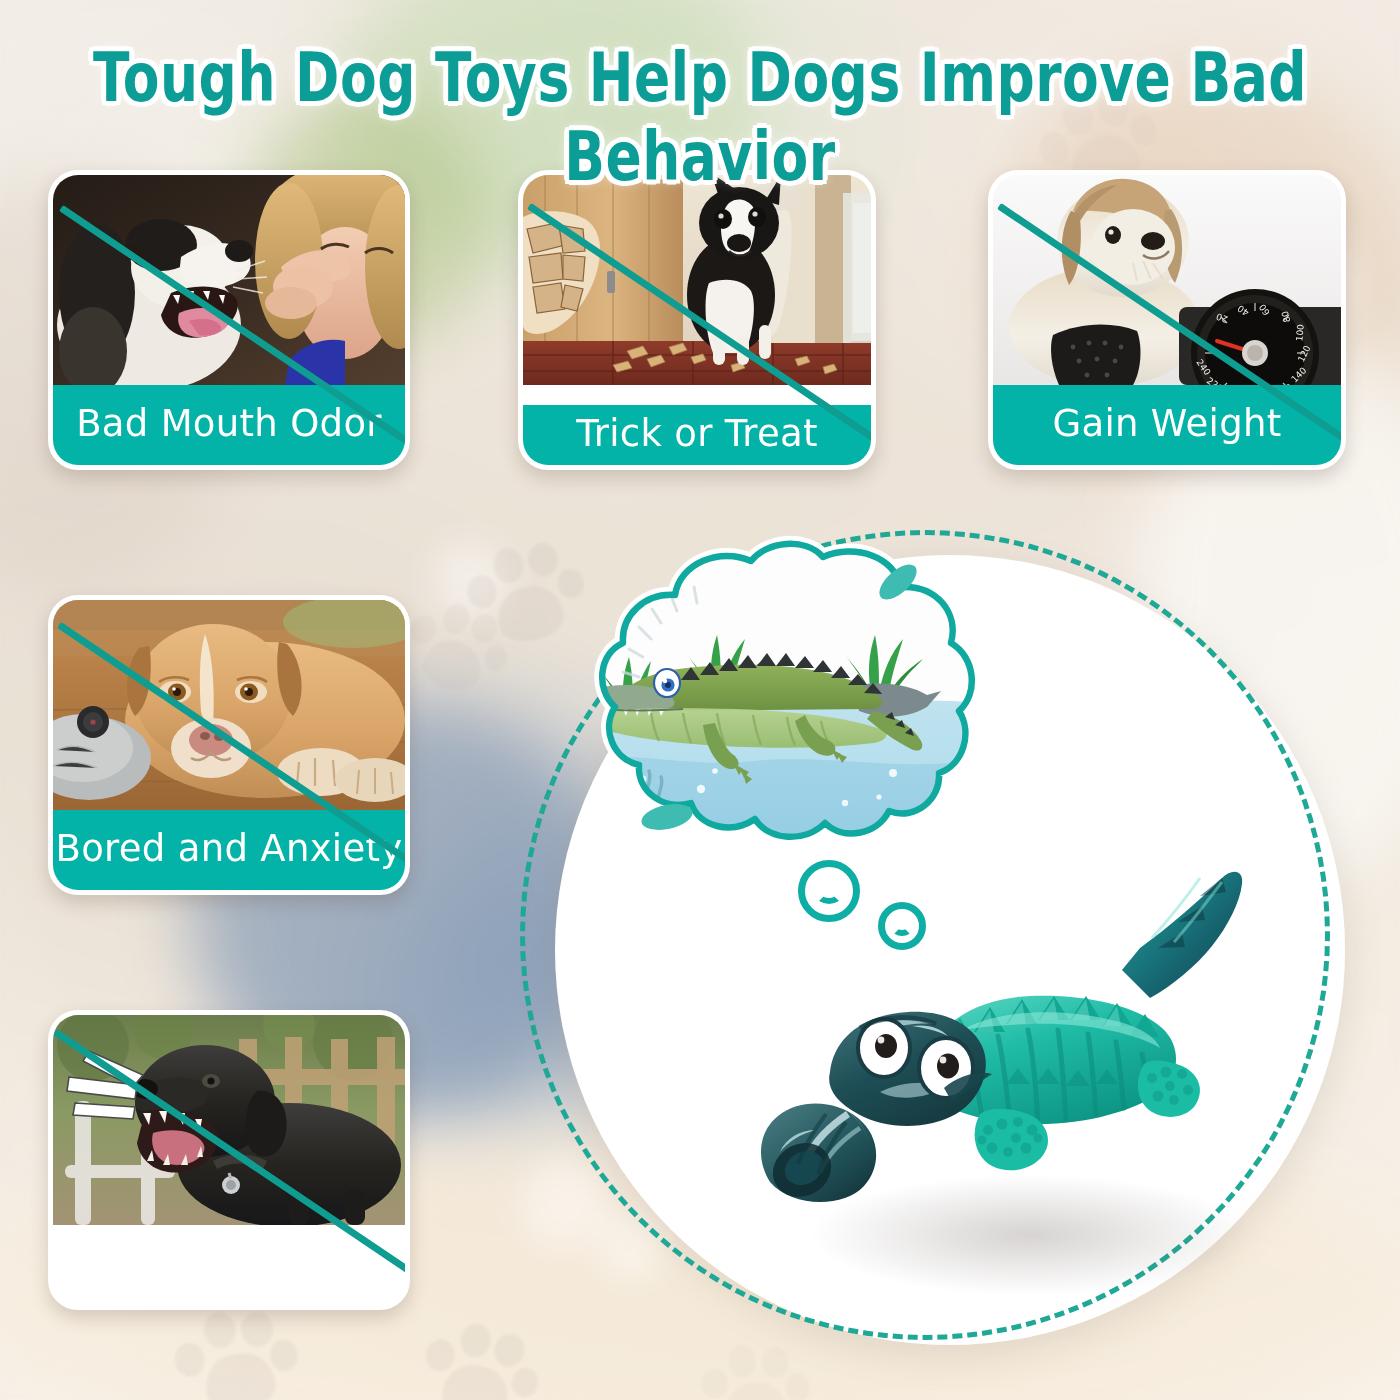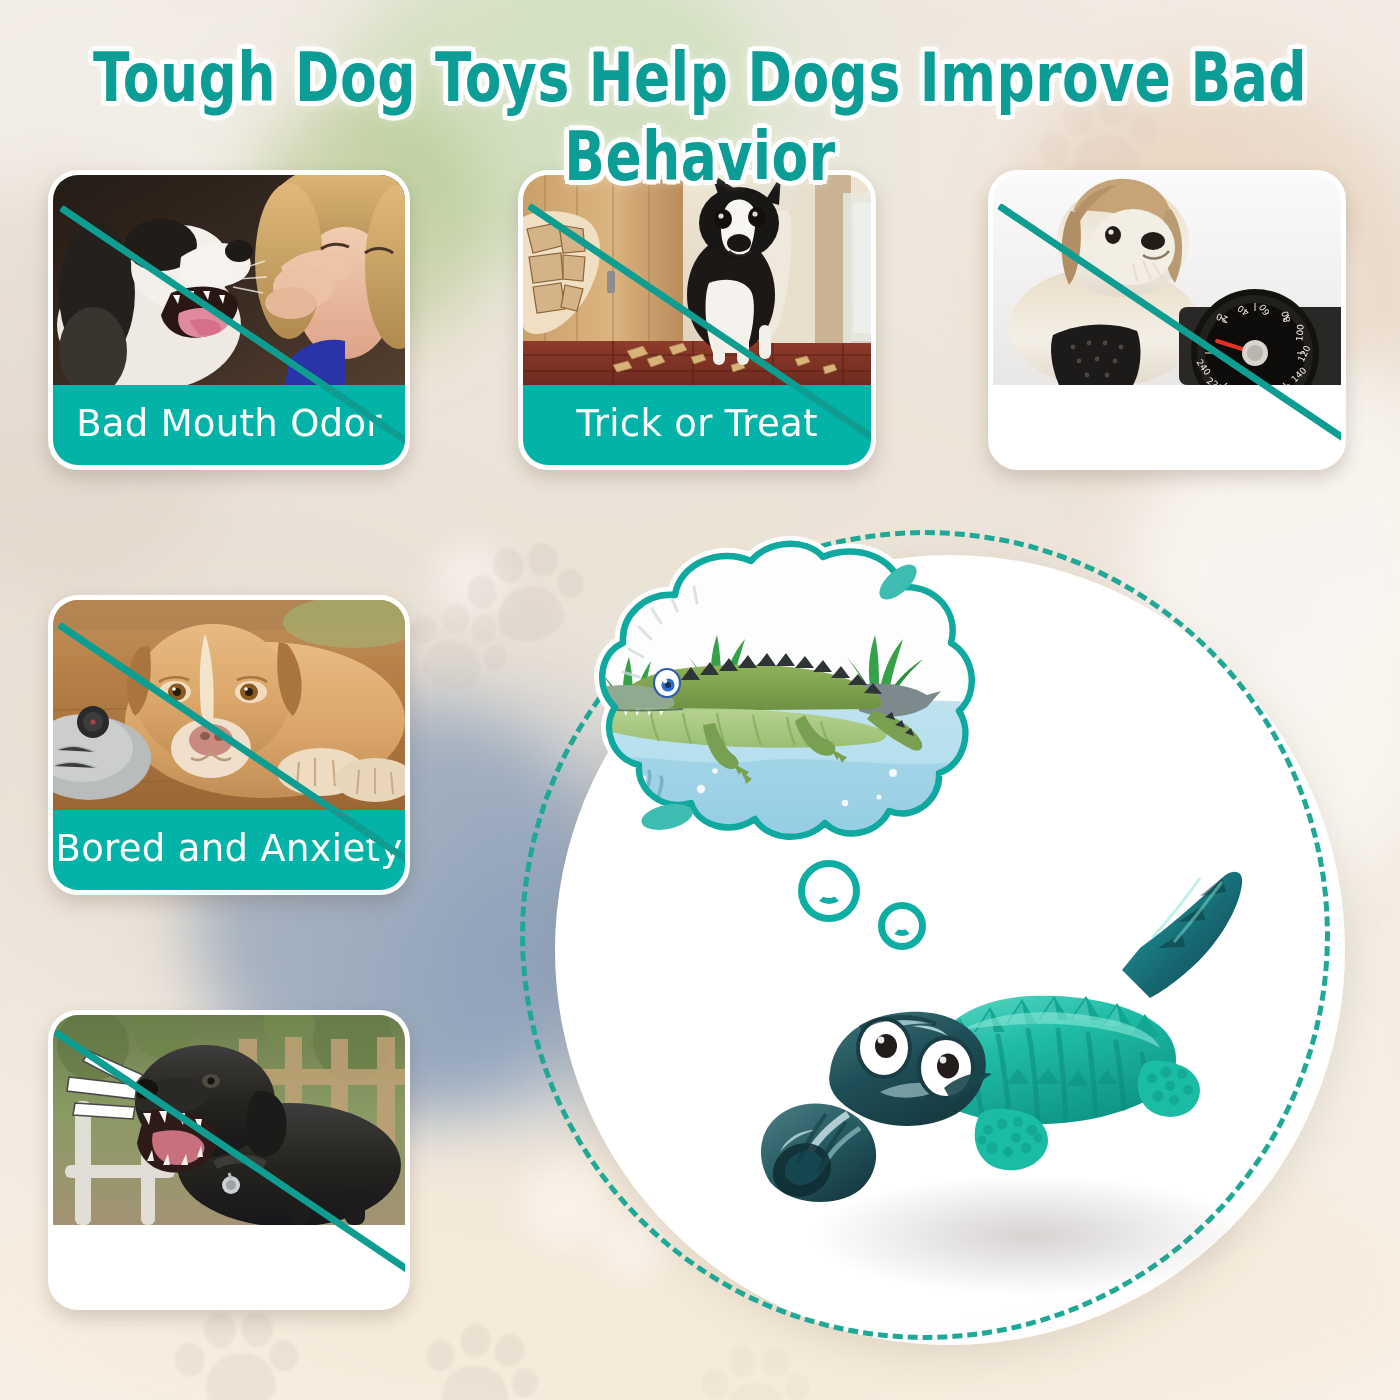--- a/index.html
+++ b/index.html
@@ -724,21 +724,21 @@
         <circle cx="232" cy="39" r="2.6" fill="#fff" opacity=".85"></circle>
         <ellipse cx="216" cy="68" rx="12" ry="9" fill="#1a1614"></ellipse>
         <path d="M206,76 C212,82 222,82 228,76" stroke="#2a2422" stroke-width="2.4" fill="none"></path>
 
         <rect x="190" y="160" width="12" height="30" rx="6" fill="#f3efe9"></rect>
         <rect x="214" y="160" width="12" height="30" rx="6" fill="#f3efe9"></rect>
         <rect x="236" y="150" width="12" height="34" rx="6" fill="#f3efe9"></rect>
       </svg>
     </div>
   </div>
-  <div class="label" style="height:80px;">
+  <div class="label" style="height:60px;">
     <span>Trick or Treat</span>
   </div>
   <div class="strike" style="left:8px;top:28px;width:440px;height:7px;transform:rotate(34deg);"></div>
 </div>
 
 <div class="card" style="left:988px;top:170px;width:358px;height:300px;">
   <div class="photo" style="height:210px;">
     <div class="photo-inner">
       <svg viewBox="0 0 358 210" width="358" height="210" preserveAspectRatio="none">
         <defs>
@@ -818,20 +818,23 @@
           <path d="M212,178 L220,178"></path>
             <path d="M228,142 L234,148"></path>
         </g>
 
         <path d="M262,178 L224,166" stroke="#e03123" stroke-width="4" stroke-linecap="round"></path>
         <circle cx="262" cy="178" r="13" fill="#d8d5cf"></circle>
         <circle cx="262" cy="178" r="8" fill="#b9b5ae"></circle>
       </svg>
     </div>
   </div>
+  <div class="label" style="height:80px;">
+    <span>Gain Weight</span>
+  </div>
   <div class="strike" style="left:8px;top:28px;width:440px;height:7px;transform:rotate(34deg);"></div>
 </div>
 
 <div class="card" style="left:48px;top:595px;width:362px;height:300px;">
   <div class="photo" style="height:210px;">
     <div class="photo-inner">
       <svg viewBox="0 0 362 210" width="362" height="210" preserveAspectRatio="none">
         <defs>
           <linearGradient id="c4floor" x1="0" y1="0" x2="0" y2="1">
             <stop offset="0" stop-color="#c58d52"></stop>

